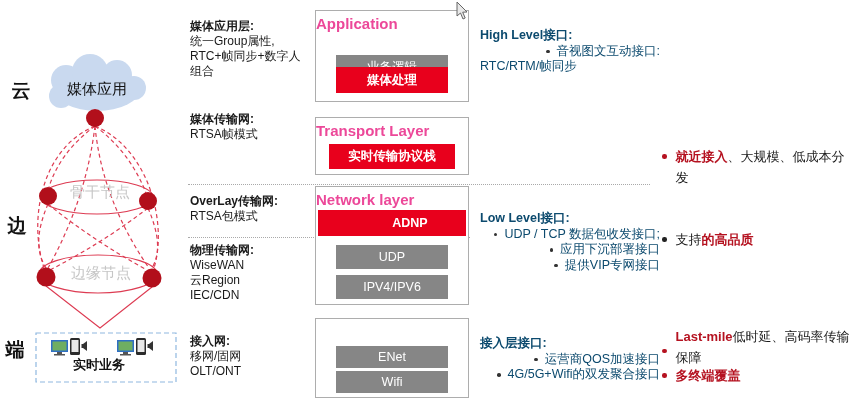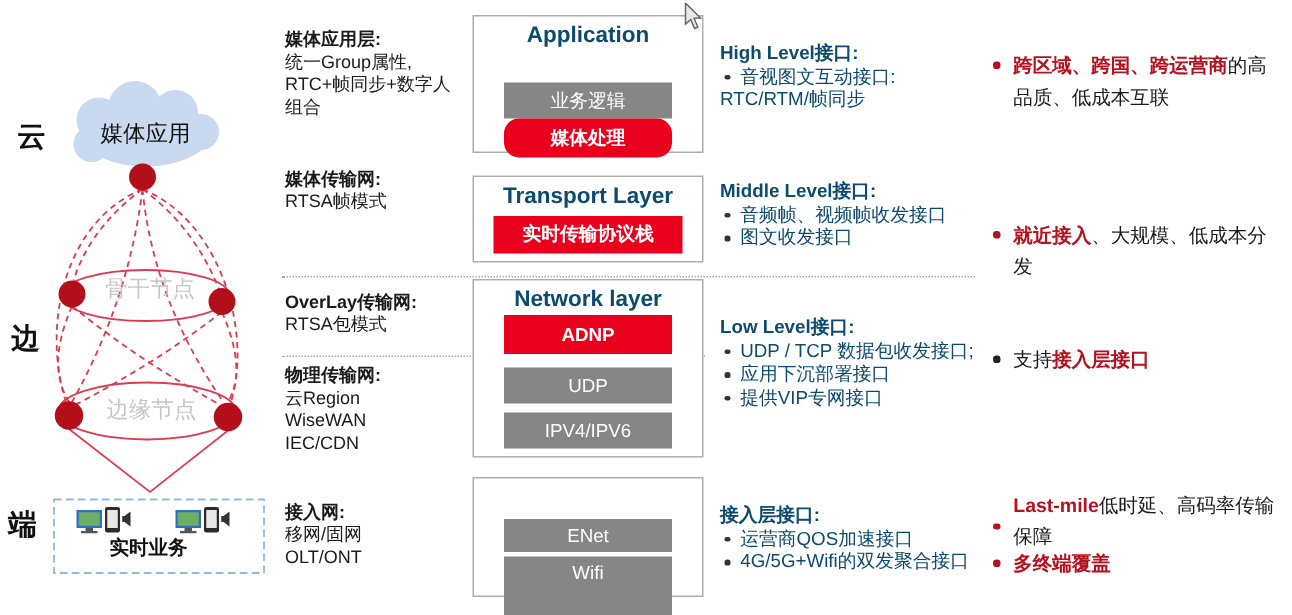--- a/index.html
+++ b/index.html
@@ -5,30 +5,30 @@
   html,body{margin:0;padding:0;}
   body{font-family:"Liberation Sans","DejaVu Sans",sans-serif;background:#fff;}
   #canvas{position:relative;width:861px;height:410px;background:#fff;overflow:hidden;}
 
   
   .ann{position:absolute;left:190px;width:122px;font-size:12px;line-height:15px;color:#1a1a1a;}
   .ann-title{font-weight:bold;}
 
   
   .layer-box{position:absolute;left:315px;width:152px;background:#fff;border:1px solid #adadad;}
-  .layer-title{position:absolute;left:0;right:0;text-align:center;font-weight:bold;font-size:15px;color:#0c4a6e;}
+  .layer-title{position:absolute;left:0;right:0;text-align:left;font-weight:bold;font-size:15px;color:#ec4899;}
   .chip{position:absolute;left:50%;transform:translateX(-50%);width:112px;text-align:center;color:#fff;font-size:12.5px;}
   .chip.red{background:#e8001c;font-weight:bold;}
   .chip.gray{background:#868686;}
   .chip.wide{width:126px;}
 
   
   .iface{position:absolute;left:480px;width:180px;font-size:12.5px;line-height:15.5px;color:#0c4a6e;}
   .iface-title{font-weight:bold;}
-  .iface-item{display:flex;}
+  .iface-item{display:flex;justify-content:flex-end;}
   .idot{flex:0 0 auto;width:3.5px;height:3.5px;border-radius:50%;background:#333;margin:6px 7px 0 3px;}
 
   
   .hl{position:absolute;left:660px;width:196px;font-size:13px;line-height:21px;color:#1a1a1a;display:flex;}
   .hdot{flex:0 0 auto;width:4.5px;height:4.5px;border-radius:50%;margin:8px 9px 0 2px;background:#222;}
   .hdot.red{background:#b51220;}
   .hl .em{color:#b51220;font-weight:bold;}
 
   
   .sep{position:absolute;border-top:1px dotted #a9a9a9;height:0;}
@@ -123,77 +123,66 @@
   <div class="ann" style="top:112px;">
     <div class="ann-title">媒体传输网:</div>
     <div>RTSA帧模式</div>
   </div>
   <div class="ann" style="top:194px;">
     <div class="ann-title">OverLay传输网:</div>
     <div>RTSA包模式</div>
   </div>
   <div class="ann" style="top:243px;">
     <div class="ann-title">物理传输网:</div>
+    <div>WiseWAN</div>
     <div>云Region</div>
-    <div>WiseWAN</div>
     <div>IEC/CDN</div>
   </div>
   <div class="ann" style="top:334px;">
     <div class="ann-title">接入网:</div>
     <div>移网/固网</div>
     <div>OLT/ONT</div>
   </div>
 
   <div class="layer-box" style="top:10px;height:90px;">
     <div class="layer-title" style="top:4px;">Application</div>
     <div class="chip gray" style="top:44px;height:24px;line-height:24px;">业务逻辑</div>
-    <div class="chip red" style="top:68px;height:26px;line-height:26px;border-radius:10px;">媒体处理</div>
+    <div class="chip red" style="top:56px;height:26px;line-height:26px;">媒体处理</div>
   </div>
 
   <div class="layer-box" style="top:117px;height:56px;">
     <div class="layer-title" style="top:4px;">Transport Layer</div>
     <div class="chip red wide" style="top:26px;height:25px;line-height:25px;">实时传输协议栈</div>
   </div>
 
   <div class="layer-box" style="top:186px;height:117px;">
     <div class="layer-title" style="top:4px;">Network layer</div>
-    <div class="chip red" style="top:23px;height:26px;line-height:26px;">ADNP</div>
+    <div class="chip red" style="top:23px;height:26px;line-height:26px;padding-left:36px;">ADNP</div>
     <div class="chip gray" style="top:58px;height:24px;line-height:24px;">UDP</div>
     <div class="chip gray" style="top:88px;height:24px;line-height:24px;">IPV4/IPV6</div>
   </div>
 
   <div class="layer-box" style="top:318px;height:78px;">
     <div class="chip gray" style="top:27px;height:22px;line-height:22px;">ENet</div>
-    <div class="chip gray" style="top:52px;height:40px;line-height:22px;text-align:center;">Wifi</div>
+    <div class="chip gray" style="top:52px;height:22px;line-height:22px;text-align:center;">Wifi</div>
   </div>
 
   <svg class="cursor" width="14" height="18" viewBox="0 0 14 18">
     <path d="M2,0 L2,14 L5.5,11 L8,17 L10.2,16 L7.7,10.2 L12,10 Z" fill="#e8e8e8" stroke="#666" stroke-width="1"></path>
   </svg>
 
   <div class="iface" style="top:28px;">
     <div class="iface-title">High Level接口:</div>
     <div class="iface-item">
       <span class="idot"></span>
       <span>音视图文互动接口:</span>
     </div>
     <div>RTC/RTM/帧同步</div>
   </div>
 
-  <div class="iface" style="top:120px;">
-    <div class="iface-title">Middle Level接口:</div>
-    <div class="iface-item">
-      <span class="idot"></span>
-      <span>音频帧、视频帧收发接口</span>
-    </div>
-    <div class="iface-item">
-      <span class="idot"></span>
-      <span>图文收发接口</span>
-    </div>
-  </div>
 
   <div class="iface" style="top:211px;">
     <div class="iface-title">Low Level接口:</div>
     <div class="iface-item">
       <span class="idot"></span>
       <span>UDP / TCP 数据包收发接口;</span>
     </div>
     <div class="iface-item">
       <span class="idot"></span>
       <span>应用下沉部署接口</span>
@@ -209,31 +198,27 @@
     <div class="iface-item">
       <span class="idot"></span>
       <span>运营商QOS加速接口</span>
     </div>
     <div class="iface-item">
       <span class="idot"></span>
       <span>4G/5G+Wifi的双发聚合接口</span>
     </div>
   </div>
 
-  <div class="hl" style="top:33px;">
-    <span class="hdot red"></span>
-    <span><span class="em">跨区域、跨国、跨运营商</span><span>的高品质、低成本互联</span></span>
-  </div>
   <div class="hl" style="top:146px;">
     <span class="hdot red"></span>
     <span><span class="em">就近接入</span><span>、大规模、低成本分发</span></span>
   </div>
   <div class="hl" style="top:229px;">
     <span class="hdot"></span>
-    <span><span>支持</span><span class="em">接入层接口</span></span>
+    <span><span>支持</span><span class="em">的高品质</span></span>
   </div>
   <div class="hl" style="top:326px;align-items:center;">
     <span class="hdot red"></span>
     <span><span class="em">Last-mile</span><span>低时延、高码率传输保障</span></span>
   </div>
   <div class="hl" style="top:365px;">
     <span class="hdot red"></span>
     <span><span class="em">多终端覆盖</span></span>
   </div>
 

